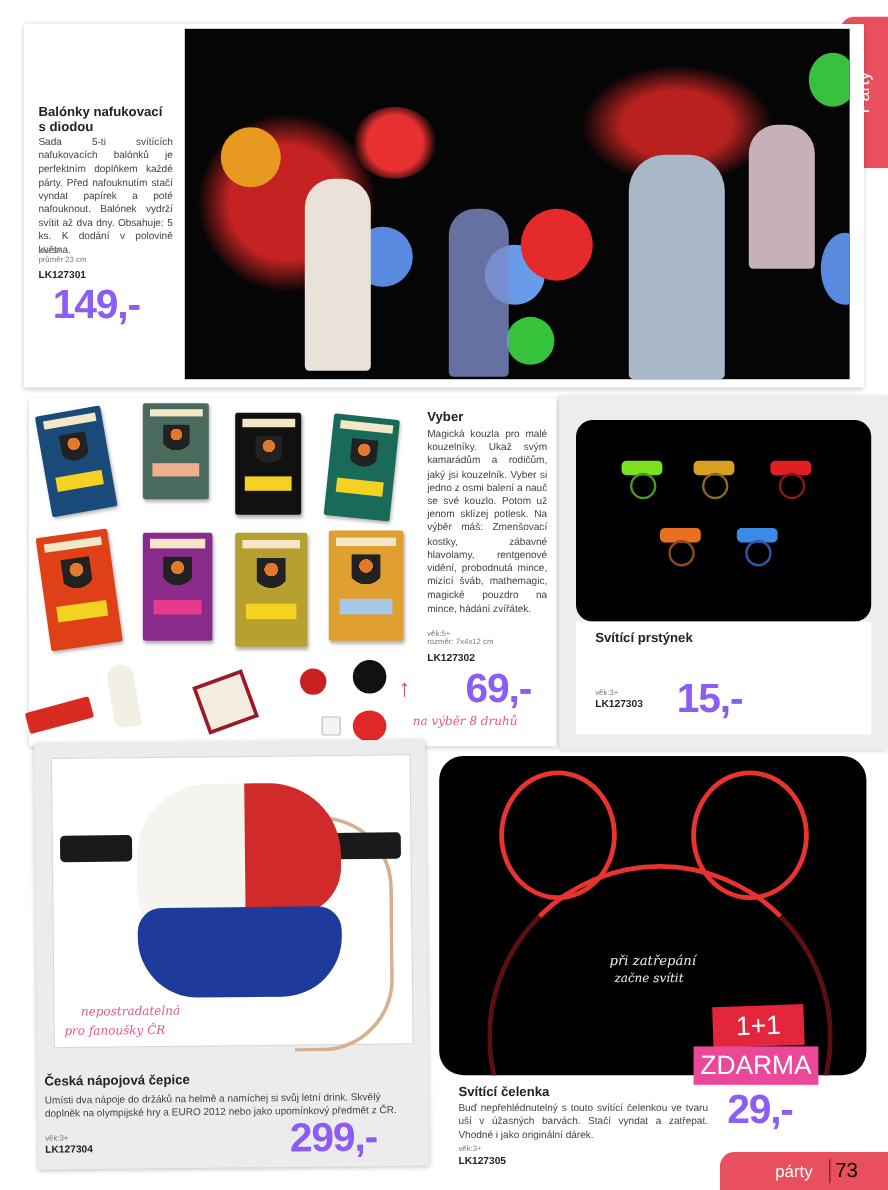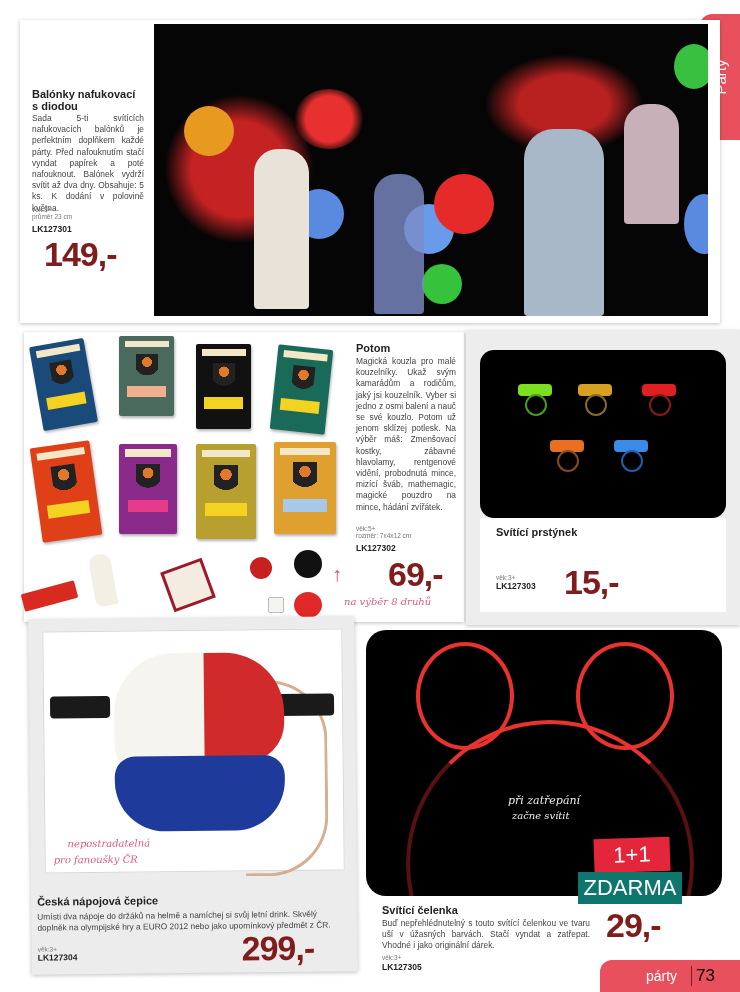--- a/index.html
+++ b/index.html
@@ -4,21 +4,21 @@
 <style>
   html, body { margin:0; padding:0; }
   body { width:740px; height:992px; position:relative; overflow:hidden; background:#ffffff; font-family:"Liberation Sans", sans-serif; color:#333; }
   .abs { position:absolute; }
   .card { position:absolute; background:#fff; box-shadow:0 1px 4px rgba(0,0,0,0.25); }
   .gray-card { position:absolute; background:#ececec; box-shadow:0 1px 4px rgba(0,0,0,0.25); }
   .title { font-weight:bold; font-size:11px; color:#222; line-height:12px; }
   .desc { font-size:8.4px; color:#444; line-height:11.2px; text-align:justify; }
   .meta { font-size:6.5px; color:#777; line-height:8px; }
   .code { font-size:8.5px; font-weight:bold; color:#222; }
-  .price { color:#7f1d1d; font-weight:bold; font-size:34px; letter-spacing:-1px; }
+  .price { color:#8b5cf6; font-weight:bold; font-size:34px; letter-spacing:-1px; }
   .script { font-family:"DejaVu Serif", serif; font-style:italic; color:#e05a84; font-size:10px; }
   .photo { position:absolute; background:#000; overflow:hidden; }
   .balloon { position:absolute; border-radius:50%; }
   .side-tab { position:absolute; right:0; top:14px; width:40px; height:126px; background:#e8505e; border-radius:12px 0 0 12px; }
   .side-tab span { position:absolute; left:50%; top:50%; transform:translate(-50%,-50%) rotate(-90deg); color:#fff; font-size:15px; white-space:nowrap; }
   .box { position:absolute; border-radius:2px; box-shadow:1px 2px 3px rgba(0,0,0,0.3); }
   .box .lbl { position:absolute; left:15%; right:15%; height:14%; top:62%; background:#f3d222; }
   .box .top { position:absolute; left:10%; right:10%; top:6%; height:8%; background:#f2e8c8; }
   .box .fig { position:absolute; left:30%; width:40%; top:22%; height:34%; background:radial-gradient(circle at 50% 30%, #e07a2a 0 22%, #222 23% 60%, transparent 61%); }
   .ring { position:absolute; width:34px; height:44px; }
@@ -102,21 +102,21 @@
     </div>
   <div class="abs" style="left:-2px; top:255px; width:55px; height:18px; background:#d82a20; transform:rotate(-15deg); border-radius:2px;"></div>
   <div class="abs" style="left:68px; top:222px; width:22px; height:52px; background:#f2f0e4; border-radius:10px 10px 2px 8px; transform:rotate(-10deg);"></div>
   <div class="abs" style="left:142px; top:232px; width:38px; height:36px; background:#f4ece0; border:3px solid #9a1a2a; transform:rotate(-20deg);"></div>
   <div class="abs" style="left:226px; top:225px; width:22px; height:22px; border-radius:50%; background:#c82020;"></div>
   <div class="abs" style="left:270px; top:218px; width:28px; height:28px; border-radius:50%; background:#111;"></div>
   <div class="abs" style="left:244px; top:265px; width:14px; height:14px; background:#f4f4f0; border:1px solid #bbb; border-radius:2px;"></div>
   <div class="abs" style="left:270px; top:260px; width:28px; height:26px; border-radius:50%; background:#e02828;"></div>
   <div class="abs" style="left:308px; top:232px; color:#e04a6a; font-size:20px; line-height:20px;">↑</div>
 
-  <div class="abs title" style="left:332px; top:10px;">Potom</div>
+  <div class="abs title" style="left:332px; top:10px;">Vyber</div>
   <div class="abs desc" style="left:332px; top:24px; width:100px;">Magická kouzla pro malé kouzelníky. Ukaž svým kamarádům a rodičům, jaký jsi kouzelník. Vyber si jedno z osmi balení a nauč se své kouzlo. Potom už jenom sklízej potlesk. Na výběr máš: Zmenšovací kostky, zábavné hlavolamy, rentgenové vidění, probodnutá mince, mizící šváb, mathemagic, magické pouzdro na mince, hádání zvířátek.</div>
   <div class="abs meta" style="left:332px; top:193px;">věk:5+</div>
   <div class="abs meta" style="left:332px; top:200px;">rozměr: 7x4x12 cm</div>
   <div class="abs code" style="left:332px; top:211px;">LK127302</div>
   <div class="abs price" style="left:348px; top:223px;margin-left:16px;">69,-</div>
   <div class="abs script" style="left:320px; top:264px;">na výběr 8 druhů</div>
 </div>
 
 <div class="gray-card" style="left:466px; top:330px; width:274px; height:295px; background:#ededed;">
   <div class="photo" style="left:14px; top:20px; width:246px; height:168px; border-radius:14px;">
@@ -167,21 +167,21 @@
 </div>
 
 <div class="photo" style="left:366px; top:630px; width:356px; height:266px; border-radius:20px;">
   <div class="abs" style="left:50px; top:12px; width:90px; height:100px; border:4px solid #e8332e; border-radius:50%;"></div>
   <div class="abs" style="left:210px; top:12px; width:90px; height:100px; border:4px solid #e8332e; border-radius:50%;"></div>
   <div class="abs" style="left:40px; top:90px; width:280px; height:280px; border:4px solid #e8332e; border-radius:50%; border-bottom-color:transparent; border-left-color:#5a1010; border-right-color:#5a1010;"></div>
   <div class="abs" style="left:142px; top:164px; color:#eee; font-family:'DejaVu Serif', serif; font-style:italic; font-size:11px;">při zatřepání</div>
   <div class="abs" style="left:146px; top:180px; color:#eee; font-family:'DejaVu Serif', serif; font-style:italic; font-size:10px;">začne svítit</div>
 </div>
 <div class="abs" style="left:594px; top:838px; width:76px; height:34px; background:#e3263a; color:#fff; font-size:22px; text-align:center; line-height:34px; transform:rotate(-2deg);">1+1</div>
-<div class="abs" style="left:578px; top:872px; width:104px; height:32px; background:#0f766e; color:#fff; font-size:22px; text-align:center; line-height:32px;">ZDARMA</div>
+<div class="abs" style="left:578px; top:872px; width:104px; height:32px; background:#ec4899; color:#fff; font-size:22px; text-align:center; line-height:32px;">ZDARMA</div>
 <div class="abs title" style="left:382px; top:904px;">Svítící čelenka</div>
 <div class="abs desc" style="left:382px; top:918px; width:208px;">Buď nepřehlédnutelný s touto svítící čelenkou ve tvaru uší v úžasných barvách. Stačí vyndat a zatřepat. Vhodné i jako originální dárek.</div>
 <div class="abs meta" style="left:382px; top:954px;">věk:3+</div>
 <div class="abs code" style="left:382px; top:962px;">LK127305</div>
 <div class="abs price" style="left:606px; top:906px;">29,-</div>
 
 <div class="footer-tab">
   <span class="abs" style="left:46px; top:8px; color:#fff; font-size:14px;">párty</span>
   <span class="abs" style="left:91px; top:6px; width:1px; height:20px; background:#7a1a22;"></span>
   <span class="abs" style="left:96px; top:6px; color:#000000; font-size:17px;">73</span>

